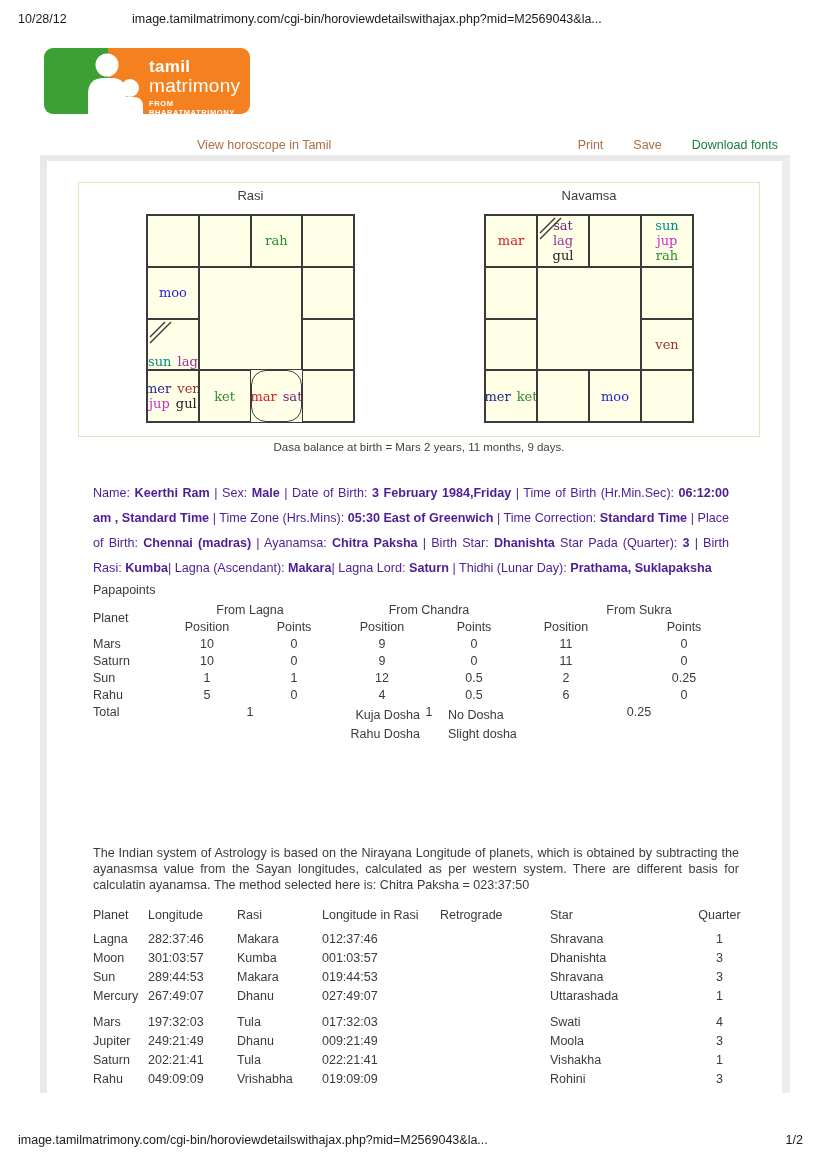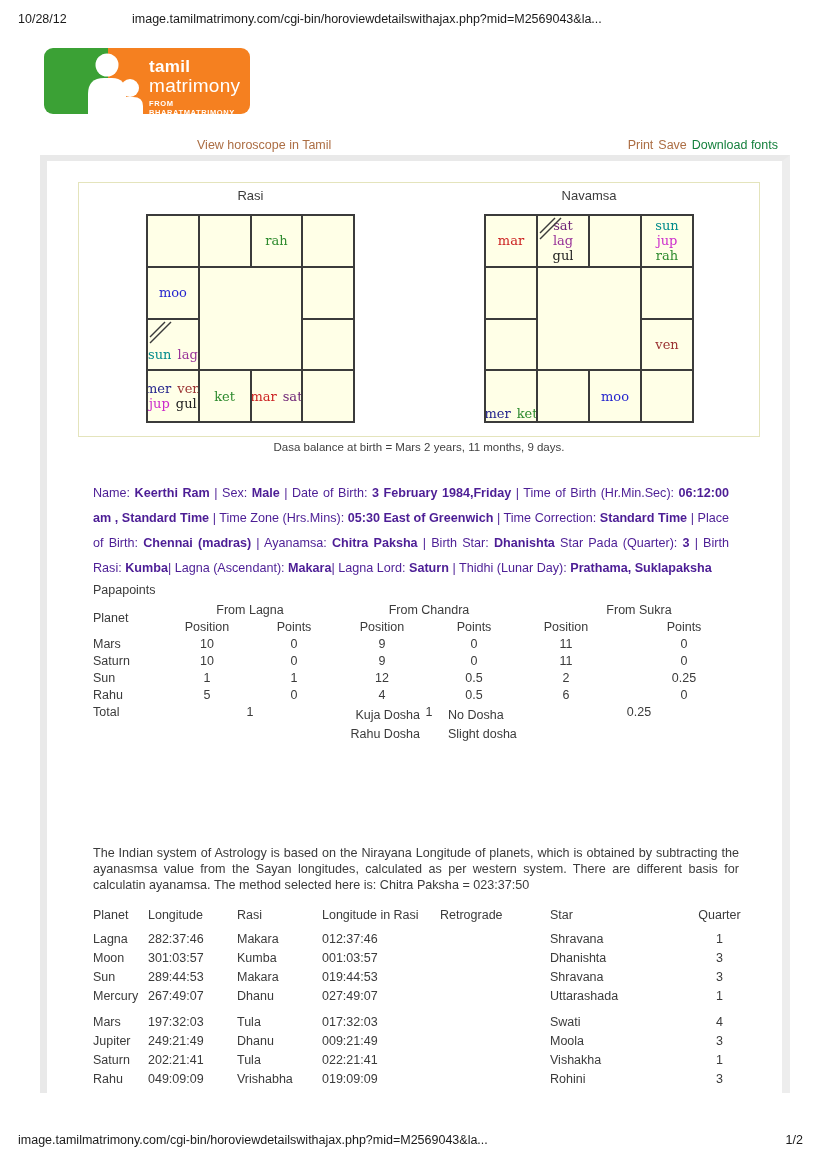--- a/index.html
+++ b/index.html
@@ -18,21 +18,21 @@
   .logo .green  { position:absolute; left:0; top:0; width:64px; height:66px; }
   .logo .orange { position:absolute; left:64px; top:0; right:0; height:66px; }
   .logo svg { position:absolute; left:0; top:0; }
   .logo .t1 { position:absolute; left:105px; top:9px;  color:#fff; font-size:17px; font-weight:bold; letter-spacing:.3px; }
   .logo .t2 { position:absolute; left:105px; top:27px; color:#fff; font-size:19px; font-weight:normal; letter-spacing:.3px; }
   .logo .t3 { position:absolute; left:105px; top:51px; color:#fff; font-size:7.5px; font-weight:bold; letter-spacing:.6px; }
   
   .toolbar { position:absolute; left:47px; right:49px; top:138px; height:16px; font-size:12.5px; }
   .toolbar a { text-decoration:none; cursor:pointer; }
   .link-left { position:absolute; left:150px; top:0; }
-  .links-right { position:absolute; right:0; top:0; display:flex; gap:5px; }
+  .links-right { position:absolute; right:0; top:0; display:flex; gap:30px; }
   
   .frame {
     position:absolute; left:40px; top:155px; width:750px; height:938px; background:#fff;
     border-top:6px solid #e9e9e9; border-left:7px solid #e9e9e9; border-right:8px solid #ededed;
     overflow:hidden;
   }
   
   .chart-panel { position:absolute; left:31px; top:21px; width:682px; height:255px; border:1px solid #e4e4bc; background:#fff; }
   .chart-title { position:absolute; top:5px; font-size:13px; color:#3c3c3c; text-align:center; }
   .title-rasi    { left:67px;  width:209px; }
@@ -42,21 +42,21 @@
     display:grid; grid-template-columns:repeat(4,1fr); grid-template-rows:repeat(4,1fr);
     border:1px solid #3b3b3b; background:#ffffe7;
   }
   .grid-rasi { left:67px; }
   .grid-navamsa { left:405px; width:210px; }
   .scell {
     border:1px solid #3b3b3b; background:#ffffe7; position:relative;
     display:flex; flex-direction:column; align-items:center; justify-content:center;
     font-family:"DejaVu Serif", serif; font-size:13px; line-height:15px; overflow:hidden;
   }
-  .scell.va-bottom { justify-content:flex-end; padding-bottom:7px; }
+  .scell.va-bottom { justify-content:flex-end; }
   .scenter { grid-area:2/2/4/4; border:1px solid #3b3b3b; background:#ffffe7; }
   .pl-line { white-space:nowrap; }
   .pl-line span { margin:0 3px; }
   .lagna-mark { position:absolute; left:0; top:0; }
   .dasa-note { position:absolute; left:31px; top:280px; width:682px; text-align:center; font-size:11.5px; color:#3f3f3f; }
   
   .details { position:absolute; left:46px; top:320px; width:636px; font-size:12.6px; line-height:25px; text-align:justify; color:#4c1d95; }
   .details b { font-weight:bold; }
   
   .papa-title { position:absolute; left:46px; top:422px; font-size:12.5px; }
@@ -135,21 +135,21 @@
             <div class="pl-line"><span style="color: rgb(0, 139, 139);">sun</span><span style="color: rgb(153, 51, 153);">lag</span></div>
           </div>
           <div class="scell" style="grid-area: 3 / 4;"></div>
           <div class="scell" style="grid-area: 4 / 1;">
             <div class="pl-line"><span style="color: rgb(36, 36, 140);">mer</span><span style="color: rgb(155, 51, 51);">ven</span></div>
             <div class="pl-line"><span style="color: rgb(204, 44, 204);">jup</span><span style="color: rgb(34, 34, 34);">gul</span></div>
           </div>
           <div class="scell" style="grid-area: 4 / 2;">
             <div class="pl-line"><span style="color: rgb(46, 139, 46);">ket</span></div>
           </div>
-          <div class="scell" style="grid-area: 4 / 3;">
+          <div class="scell" style="grid-area: 4 / 3; border-radius: 15px;">
             <div class="pl-line"><span style="color: rgb(204, 34, 34);">mar</span><span style="color: rgb(110, 37, 119);">sat</span></div>
           </div>
           <div class="scell" style="grid-area: 4 / 4;"></div>
           <div class="scenter"></div>
         </div>
       <div class="schart grid-navamsa" id="navamsa-grid">
           <div class="scell" style="grid-area: 1 / 1;">
             <div class="pl-line"><span style="color: rgb(204, 34, 34);">mar</span></div>
           </div>
           <div class="scell" style="grid-area: 1 / 2;">
@@ -166,21 +166,21 @@
             <div class="pl-line"><span style="color: rgb(0, 139, 139);">sun</span></div>
             <div class="pl-line"><span style="color: rgb(204, 44, 204);">jup</span></div>
             <div class="pl-line"><span style="color: rgb(46, 139, 46);">rah</span></div>
           </div>
           <div class="scell" style="grid-area: 2 / 1;"></div>
           <div class="scell" style="grid-area: 2 / 4;"></div>
           <div class="scell" style="grid-area: 3 / 1;"></div>
           <div class="scell" style="grid-area: 3 / 4;">
             <div class="pl-line"><span style="color: rgb(155, 51, 51);">ven</span></div>
           </div>
-          <div class="scell" style="grid-area: 4 / 1; justify-content: flex-end;">
+          <div class="scell" style="grid-area: 4 / 1;">
             <div class="pl-line"><span style="color: rgb(36, 36, 140);">mer</span><span style="color: rgb(46, 139, 46);">ket</span></div>
           </div>
           <div class="scell" style="grid-area: 4 / 2;"></div>
           <div class="scell" style="grid-area: 4 / 3;">
             <div class="pl-line"><span style="color: rgb(37, 37, 206);">moo</span></div>
           </div>
           <div class="scell" style="grid-area: 4 / 4;"></div>
           <div class="scenter"></div>
         </div>
     </div>

